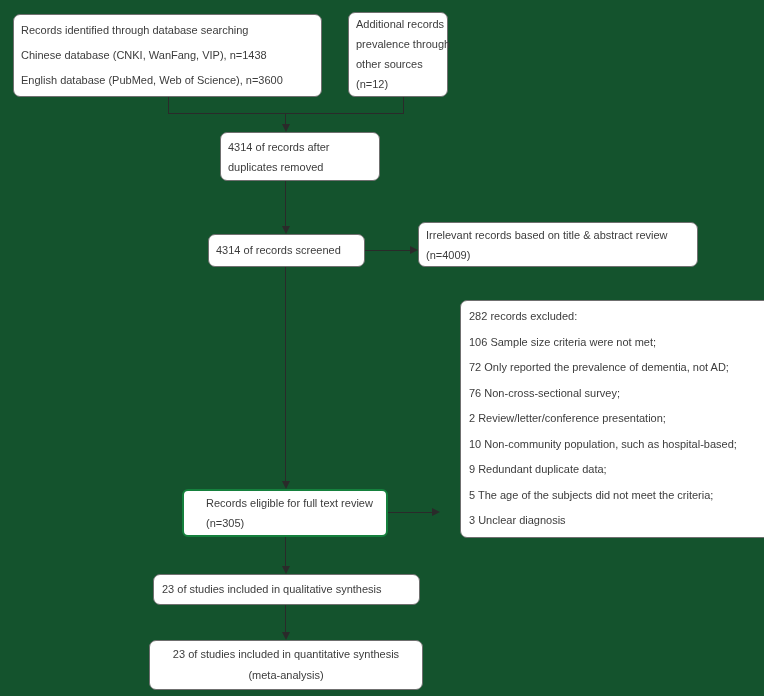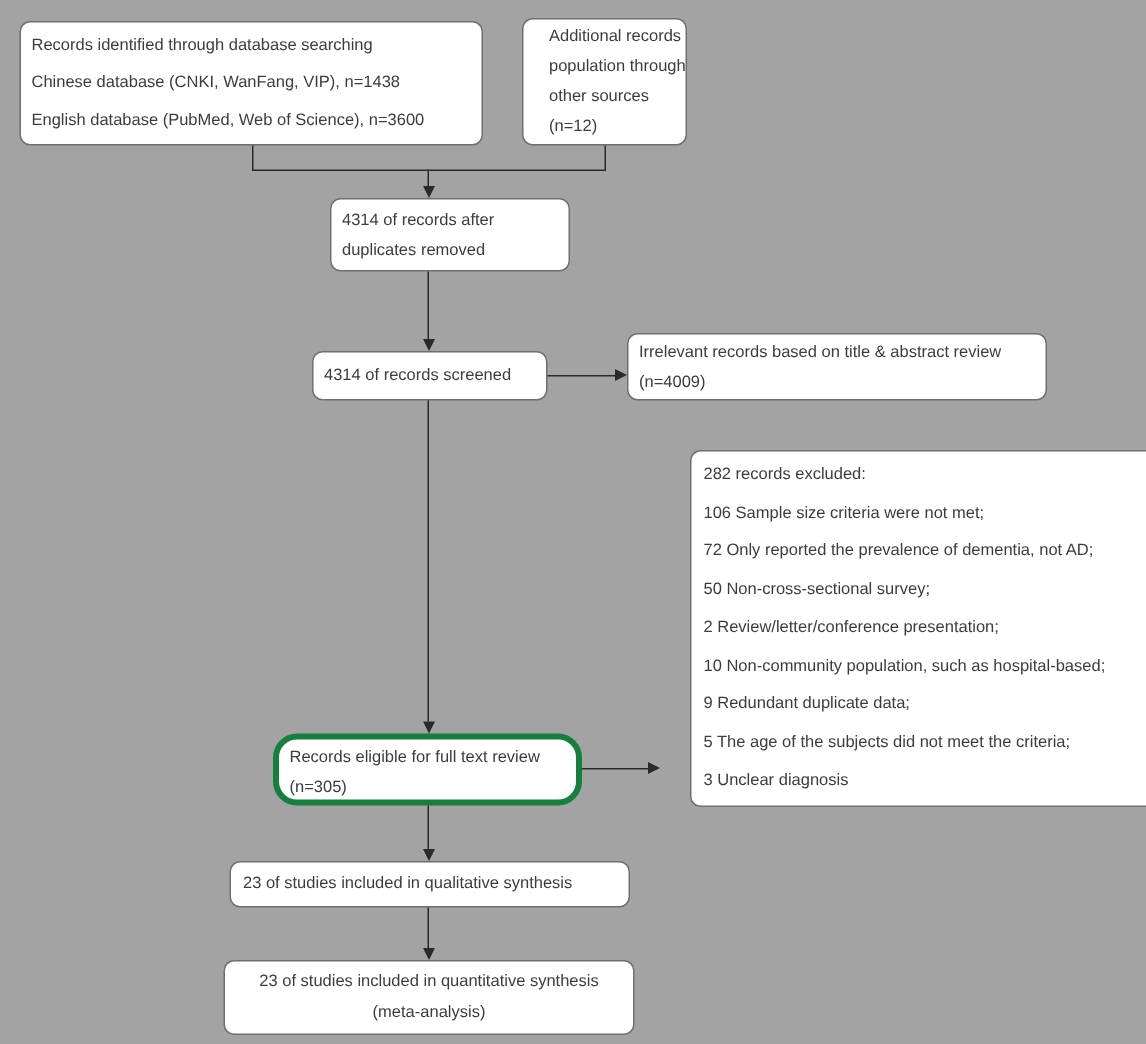--- a/index.html
+++ b/index.html
@@ -1,41 +1,41 @@
 <!DOCTYPE html>
 <html><head>
 <meta charset="utf-8">
 <style>
   html, body { margin: 0; padding: 0; background: #ffffff; }
   .canvas {
     position: relative;
     width: 764px;
     height: 696px;
-    background: #a3a3a3;
+    background: #14532d;
     font-family: "Liberation Sans", sans-serif;
     font-size: 11px;
     color: #3c3c3c;
     overflow: hidden;
   }
   .box {
     position: absolute;
     box-sizing: border-box;
     background: #ffffff;
     border: 1px solid #6f6f6f;
     border-radius: 7px;
   }
   .box .ln { white-space: nowrap; }
   .b-dbsearch    { left: 13px;  top: 14px;  width: 309px; height: 83px;  padding: 3px 7px;  line-height: 25px; }
-  .b-additional  { left: 348px; top: 12px;  width: 110px; height: 85px;  padding: 1px 17px;  line-height: 20px; }
+  .b-additional  { left: 348px; top: 12px;  width: 100px; height: 85px;  padding: 1px 7px;  line-height: 20px; }
   .b-dedup      { left: 220px; top: 132px; width: 160px; height: 49px;  padding: 4px 7px;  line-height: 20px; }
   .b-screened    { left: 208px; top: 234px; width: 157px; height: 33px;  padding: 0 7px;    line-height: 31px; }
   .b-irrelevant  { left: 418px; top: 222px; width: 280px; height: 45px;  padding: 2px 7px;  line-height: 20px; }
   .b-excluded    { left: 440px; top: 300px; width: 314px; height: 238px; padding: 3px 8px;  line-height: 25.5px; margin-left: 20px; }
-  .b-eligible    { left: 182px; top: 489px; width: 206px; height: 48px;  padding: 2px 7px;  line-height: 20px;
-                   border: 4px solid #15803d; border-radius: 16px; }
+  .b-eligible    { left: 182px; top: 489px; width: 206px; height: 48px;  padding: 2px 22px;  line-height: 20px;
+                   border: 2px solid #15803d; border-radius: 6px; }
   .b-qualitative { left: 153px; top: 574px; width: 267px; height: 31px;  padding: 0 8px;    line-height: 29px; }
   .b-quantitative{ left: 149px; top: 640px; width: 274px; height: 50px;  padding: 3px 8px;  line-height: 21px; text-align: center; }
 
   .vline, .hline { position: absolute; background: #2a2a2a; }
   .vline { width: 1px; }
   .hline { height: 1px; }
   .arr-d {
     position: absolute; width: 0; height: 0;
     border-left: 4px solid transparent; border-right: 4px solid transparent;
     border-top: 8px solid #2a2a2a;
@@ -52,21 +52,21 @@
 <div class="canvas">
 
   <div class="box b-dbsearch">
     <div class="ln">Records identified through database searching</div>
     <div class="ln">Chinese database (CNKI, WanFang, VIP), n=1438</div>
     <div class="ln">English database (PubMed, Web of Science), n=3600</div>
   </div>
 
   <div class="box b-additional">
     <div class="ln">Additional records</div>
-    <div class="ln">population through</div>
+    <div class="ln">prevalence through</div>
     <div class="ln">other sources</div>
     <div class="ln">(n=12)</div>
   </div>
 
   <div class="vline" style="left:168px; top:97px;  height:17px;"></div>
   <div class="vline" style="left:403px; top:97px;  height:17px;"></div>
   <div class="hline" style="left:168px; top:113px; width:236px;"></div>
   <div class="vline" style="left:285px; top:113px; height:13px;"></div>
   <div class="arr-d" style="left:282px; top:124px;"></div>
 
@@ -90,21 +90,21 @@
     <div class="ln">(n=4009)</div>
   </div>
 
   <div class="vline" style="left:285px; top:267px; height:214px;"></div>
   <div class="arr-d" style="left:282px; top:481px;"></div>
 
   <div class="box b-excluded">
     <div class="ln">282 records excluded:</div>
     <div class="ln">106 Sample size criteria were not met;</div>
     <div class="ln">72 Only reported the prevalence of dementia, not AD;</div>
-    <div class="ln">50 Non-cross-sectional survey;</div>
+    <div class="ln">76 Non-cross-sectional survey;</div>
     <div class="ln">2 Review/letter/conference presentation;</div>
     <div class="ln">10 Non-community population, such as hospital-based;</div>
     <div class="ln">9 Redundant duplicate data;</div>
     <div class="ln">5 The age of the subjects did not meet the criteria;</div>
     <div class="ln">3 Unclear diagnosis</div>
   </div>
 
   <div class="box b-eligible">
     <div class="ln">Records eligible for full text review</div>
     <div class="ln">(n=305)</div>

